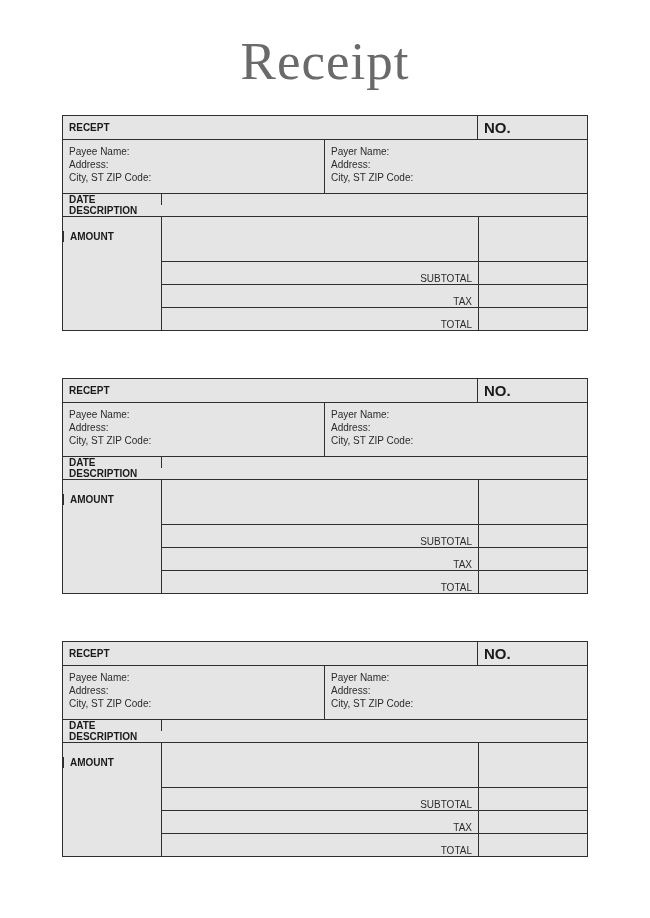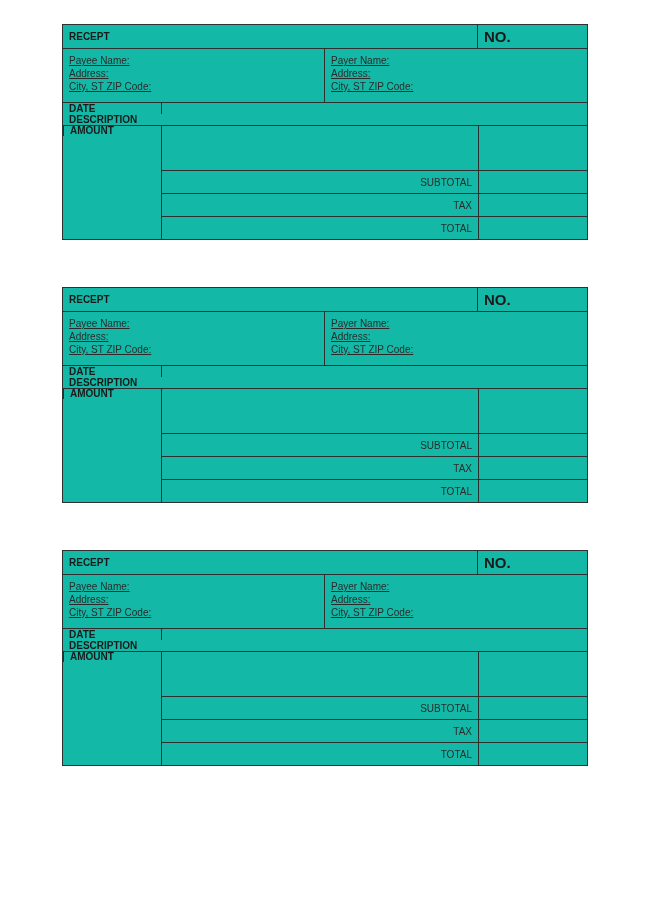--- a/index.html
+++ b/index.html
@@ -17,71 +17,72 @@
     overflow:hidden; position:relative;
   }
   .doc-title{
     padding-top:31px; height:91px; text-align:center;
     font-family:"Liberation Serif", serif; font-weight:400;
     font-size:53px; line-height:60px; letter-spacing:1px;
     color:var(--title);
   }
   .receipt{
     width:526px; height:216px; margin-left:62px;
-    border:1px solid var(--border); background:#14b8a6;
+    border:1px solid var(--border); background:#e5e5e5;
     display:flex; flex-direction:column;
   }
   .receipt + .receipt{ margin-top:47px; }
   .receipt.first{ margin-top:24px; }
 
   .r-top{ height:24px; border-bottom:1px solid var(--border); display:flex; }
   .cell-receipt{
     flex:1; border-right:1px solid var(--border);
     display:flex; align-items:center; padding-left:6px;
     font-weight:bold; font-size:10px; color:var(--text-bold);
   }
   .cell-no{
     width:109px; display:flex; align-items:center; padding-left:6px;
     font-weight:bold; font-size:15px; color:var(--text-bold); gap:4px;
   }
 
-  .r-parties{ height:54px; border-bottom:1px solid var(--border); display:flex;text-decoration:underline; }
+  .r-parties{ height:54px; border-bottom:1px solid var(--border); display:flex; }
   .cell-party{
     padding:6px 0 0 6px; font-size:10px; line-height:12.9px; color:var(--text);
   }
   .cell-payee{ width:262px; border-right:1px solid var(--border); }
   .cell-payer{ flex:1; }
   .party-line{ display:block; }
 
   .r-cols{ height:23px; border-bottom:1px solid var(--border); display:flex;flex-direction:column; }
   .colhead{
     display:flex; align-items:center; padding-left:6px;
     font-weight:bold; font-size:10px; color:var(--text-bold);
   }
   .col-date{ width:99px; border-right:1px solid var(--border); }
   .col-desc{ flex:1; }
-  .col-amt{ width:109px; border-left:1px solid var(--border); }
+  .col-amt{ width:109px; border-left:1px solid var(--border);margin-top:15px; }
 
   .r-lower{ flex:1; display:flex; min-height:0; }
   .low-date{ width:99px; border-right:1px solid var(--border); }
   .low-mid{ flex:1; display:flex; flex-direction:column; }
   .low-amt{ width:109px; border-left:1px solid var(--border); display:flex; flex-direction:column; }
   .mid-body{ flex:1; }
   .amt-body{ flex:1; }
   .total-label-row{
     height:23px; border-top:1px solid var(--border);
-    display:flex; align-items:center; justify-content:flex-end;
+    display:flex; align-items:flex-end; justify-content:flex-end;
     padding-right:6px; font-size:10px; color:var(--text);
   }
   .total-amt-row{ height:23px; border-top:1px solid var(--border); }
 </style>
 </head>
 <body>
 
 <div class="page">
+  <div class="doc-title">Receipt</div>
   <div id="receipts-container">
   <div class="receipt first">
 
     <div class="r-top">
       <div class="cell-receipt">
         <span>RECEPT</span>
       </div>
       <div class="cell-no">
         <span>NO.</span>
         <span></span>

